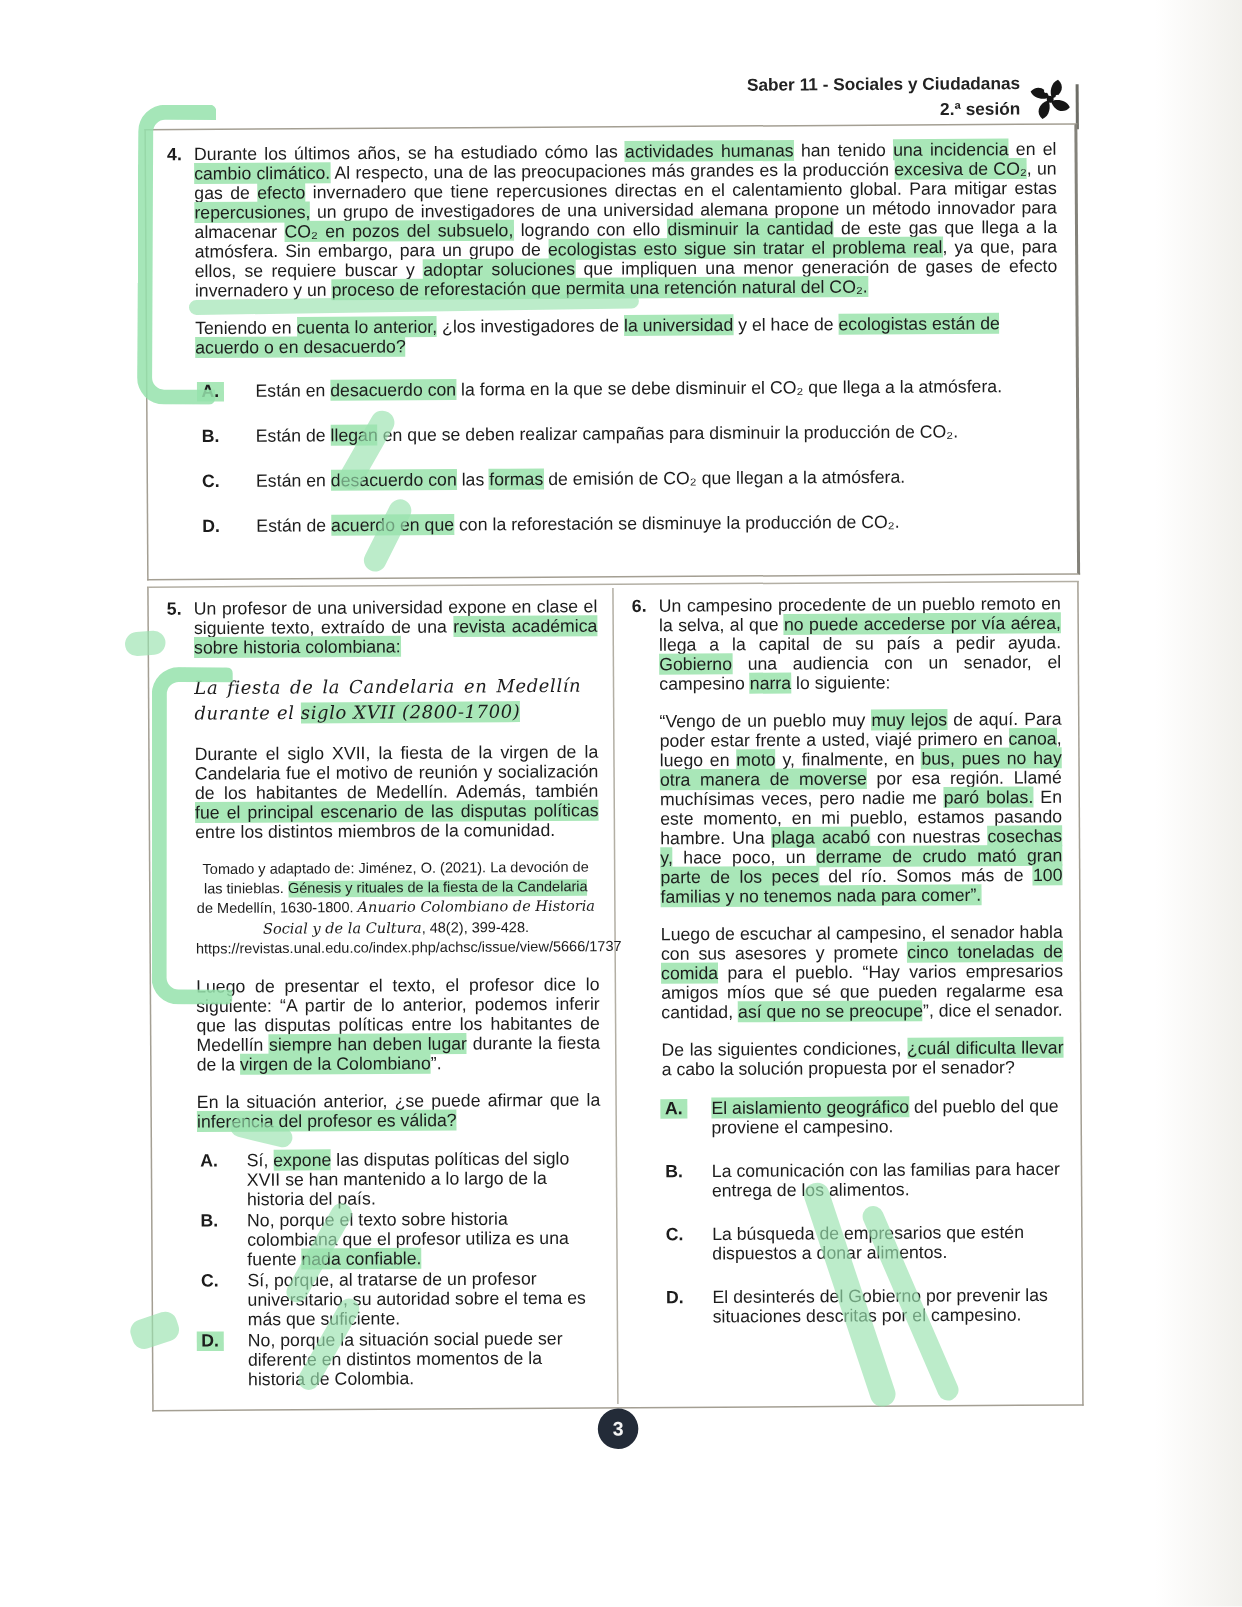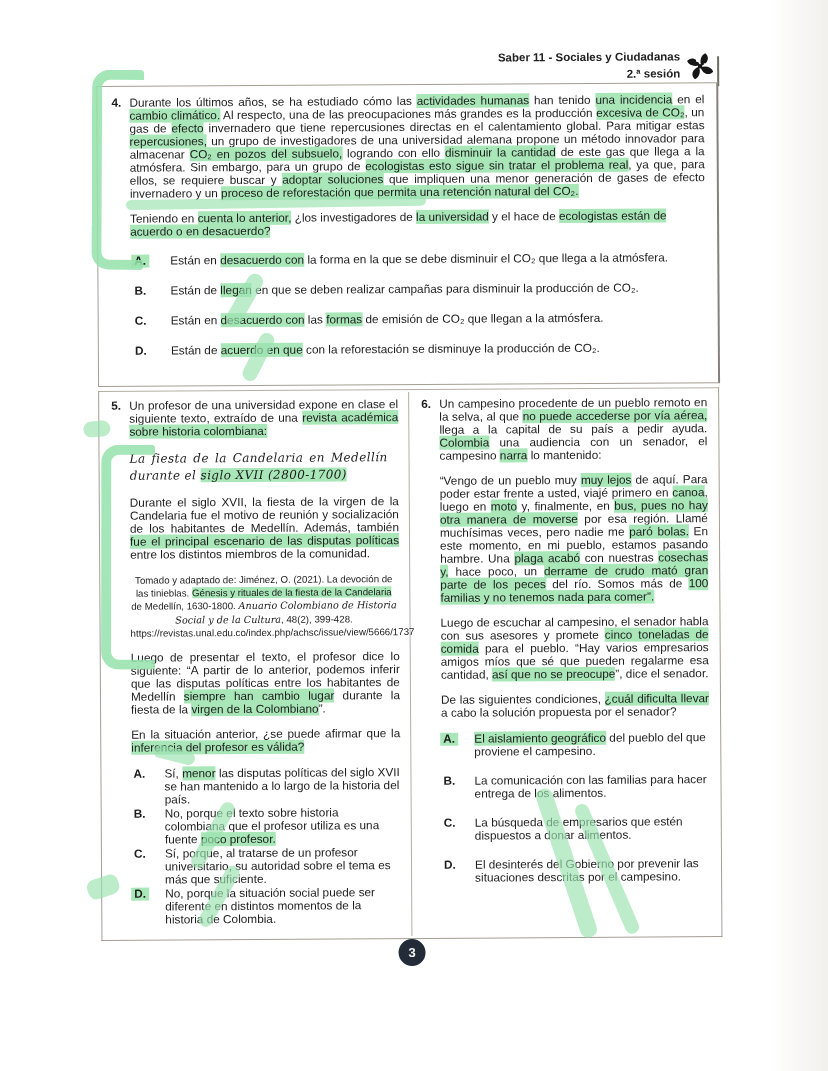--- a/index.html
+++ b/index.html
@@ -126,46 +126,46 @@
     <div class="col-divider"></div>
 
     <div class="col col-left">
       <div class="qpara">
         <div class="qnum">5.</div>
         <div class="qtext"><span>Un profesor de una universidad expone en clase el siguiente texto, extraído de una </span><span class="hl">revista académica sobre historia colombiana:</span></div>
       </div>
       <div class="src-title"><span>La fiesta de la Candelaria en Medellín durante el </span><span class="hl">siglo XVII (2800-1700)</span></div>
       <div class="blk"><span>Durante el siglo XVII, la fiesta de la virgen de la Candelaria fue el motivo de reunión y socialización de los habitantes de Medellín. Además, también </span><span class="hl">fue el principal escenario de las disputas políticas</span><span> entre los distintos miembros de la comunidad.</span></div>
       <div class="citation"><span>Tomado y adaptado de: Jiménez, O. (2021). La devoción de las tinieblas. </span><span class="hl">Génesis y rituales de la fiesta de la Candelaria</span><span> de Medellín, 1630-1800. </span><span class="it">Anuario Colombiano de Historia Social y de la Cultura</span><span>, 48(2), 399-428. https://revistas.unal.edu.co/index.php/achsc/issue/view/5666/1737</span></div>
-      <div class="blk"><span>Luego de presentar el texto, el profesor dice lo siguiente: “A partir de lo anterior, podemos inferir que las disputas políticas entre los habitantes de Medellín </span><span class="hl">siempre han cambio lugar</span><span> durante la fiesta de la </span><span class="hl">virgen de la Colombiano</span><span>”.</span></div>
+      <div class="blk"><span>Luego de presentar el texto, el profesor dice lo siguiente: “A partir de lo anterior, podemos inferir que las disputas políticas entre los habitantes de Medellín </span><span class="hl">siempre han deben lugar</span><span> durante la fiesta de la </span><span class="hl">virgen de la Colombiano</span><span>”.</span></div>
       <div class="blk"><span>En la situación anterior, ¿se puede afirmar que la </span><span class="hl">inferencia del profesor es válida?</span></div>
       <div class="opts-col opts-left">
         <div class="opt">
           <div class="opt-label"><span>A.</span></div>
-          <div class="opt-text"><span>Sí, </span><span class="hl">menor</span><span> las disputas políticas del siglo XVII se han mantenido a lo largo de la historia del país.</span></div>
+          <div class="opt-text"><span>Sí, </span><span class="hl">expone</span><span> las disputas políticas del siglo XVII se han mantenido a lo largo de la historia del país.</span></div>
         </div>
         <div class="opt">
           <div class="opt-label"><span>B.</span></div>
-          <div class="opt-text"><span>No, porque el texto sobre historia colombiana que el profesor utiliza es una fuente </span><span class="hl">poco profesor.</span></div>
+          <div class="opt-text"><span>No, porque el texto sobre historia colombiana que el profesor utiliza es una fuente </span><span class="hl">nada confiable.</span></div>
         </div>
         <div class="opt">
           <div class="opt-label"><span>C.</span></div>
           <div class="opt-text"><span>Sí, porque, al tratarse de un profesor universitario, su autoridad sobre el tema es más que suficiente.</span></div>
         </div>
         <div class="opt">
           <div class="opt-label lbl-hl"><span>D.</span></div>
           <div class="opt-text"><span>No, porque la situación social puede ser diferente en distintos momentos de la historia de Colombia.</span></div>
         </div>
       </div>
     </div>
 
     <div class="col col-right">
       <div class="qpara">
         <div class="qnum">6.</div>
-        <div class="qtext"><span>Un campesino procedente de un pueblo remoto en la selva, al que </span><span class="hl">no puede accederse por vía aérea,</span><span> llega a la capital de su país a pedir ayuda. </span><span class="hl">Colombia</span><span> una audiencia con un senador, el campesino </span><span class="hl">narra</span><span> lo mantenido:</span></div>
+        <div class="qtext"><span>Un campesino procedente de un pueblo remoto en la selva, al que </span><span class="hl">no puede accederse por vía aérea,</span><span> llega a la capital de su país a pedir ayuda. </span><span class="hl">Gobierno</span><span> una audiencia con un senador, el campesino </span><span class="hl">narra</span><span> lo siguiente:</span></div>
       </div>
       <div class="blk"><span>“Vengo de un pueblo muy </span><span class="hl">muy lejos</span><span> de aquí. Para poder estar frente a usted, viajé primero en </span><span class="hl">canoa</span><span>, luego en </span><span class="hl">moto</span><span> y, finalmente, en </span><span class="hl">bus, pues no hay otra manera de moverse</span><span> por esa región. Llamé muchísimas veces, pero nadie me </span><span class="hl">paró bolas.</span><span> En este momento, en mi pueblo, estamos pasando hambre. Una </span><span class="hl">plaga acabó</span><span> con nuestras </span><span class="hl">cosechas y,</span><span> hace poco, un </span><span class="hl">derrame de crudo mató gran parte de los peces</span><span> del río. Somos más de </span><span class="hl">100 familias y no tenemos nada para comer”.</span></div>
       <div class="blk"><span>Luego de escuchar al campesino, el senador habla con sus asesores y promete </span><span class="hl">cinco toneladas de comida</span><span> para el pueblo. “Hay varios empresarios amigos míos que sé que pueden regalarme esa cantidad, </span><span class="hl">así que no se preocupe</span><span>”, dice el senador.</span></div>
       <div class="blk"><span>De las siguientes condiciones, </span><span class="hl">¿cuál dificulta llevar</span><span> a cabo la solución propuesta por el senador?</span></div>
       <div class="opts-col opts-right">
         <div class="opt">
           <div class="opt-label lbl-hl"><span>A.</span></div>
           <div class="opt-text"><span class="hl">El aislamiento geográfico</span><span> del pueblo del que proviene el campesino.</span></div>
         </div>
         <div class="opt">

